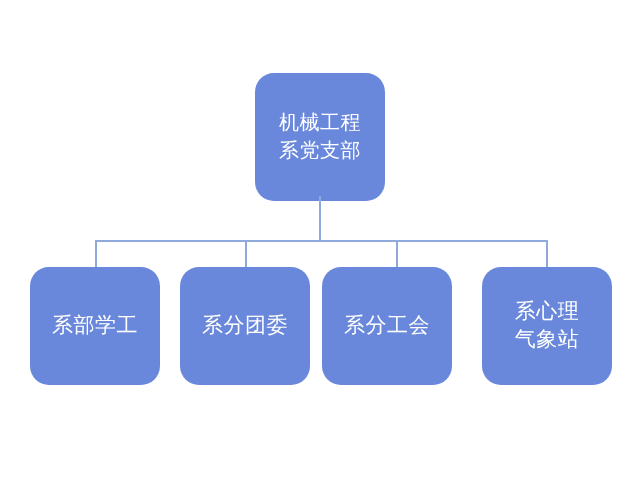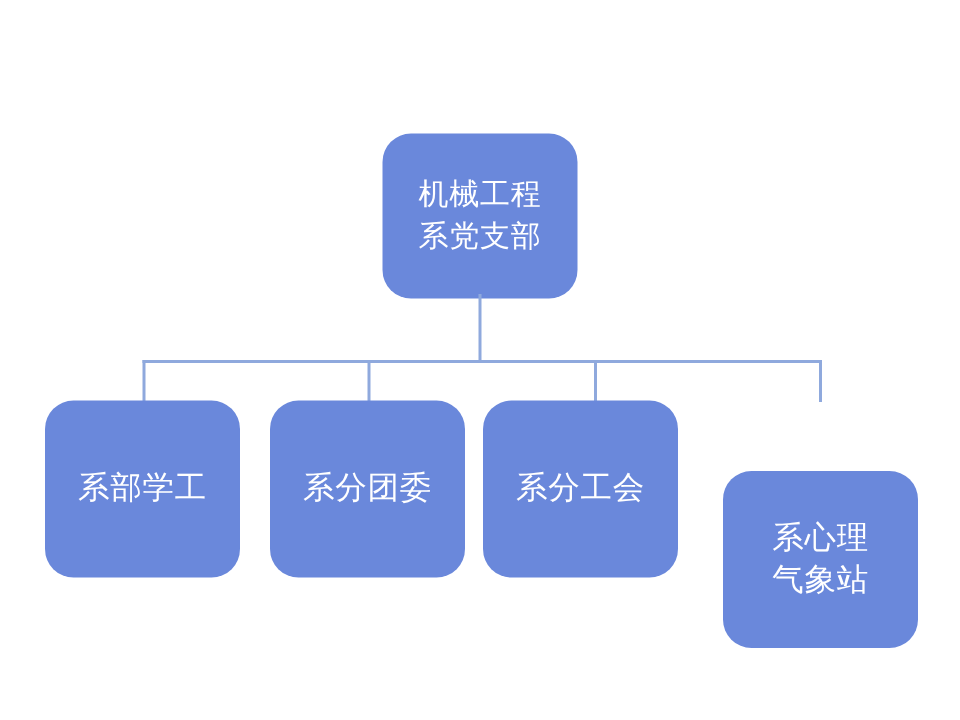--- a/index.html
+++ b/index.html
@@ -37,37 +37,36 @@
     font-weight: 400;
     letter-spacing: 0.5px;
     line-height: 1.32;
     user-select: none;
   }
 
   .node-root {
     left: 255px;
     top: 73px;
     width: 130px;
-    height: 110px;
+    height: 128px;
     font-size: 20px;
     line-height: 1.38;
-    margin-top: 16px;
   }
 
   .node-child {
     top: 267px;
     width: 130px;
     height: 118px;
     font-size: 21px;
   }
 
   .node-child-1 { left: 30px; }
   .node-child-2 { left: 180px; }
   .node-child-3 { left: 322px; }
-  .node-child-4 { left: 482px; margin-top: 47px; }
+  .node-child-4 { left: 482px; }
 
   .node-label {
     display: block;
     white-space: pre-line;
     padding: 0 6px;
   }
 
   
   .connector {
     position: absolute;

